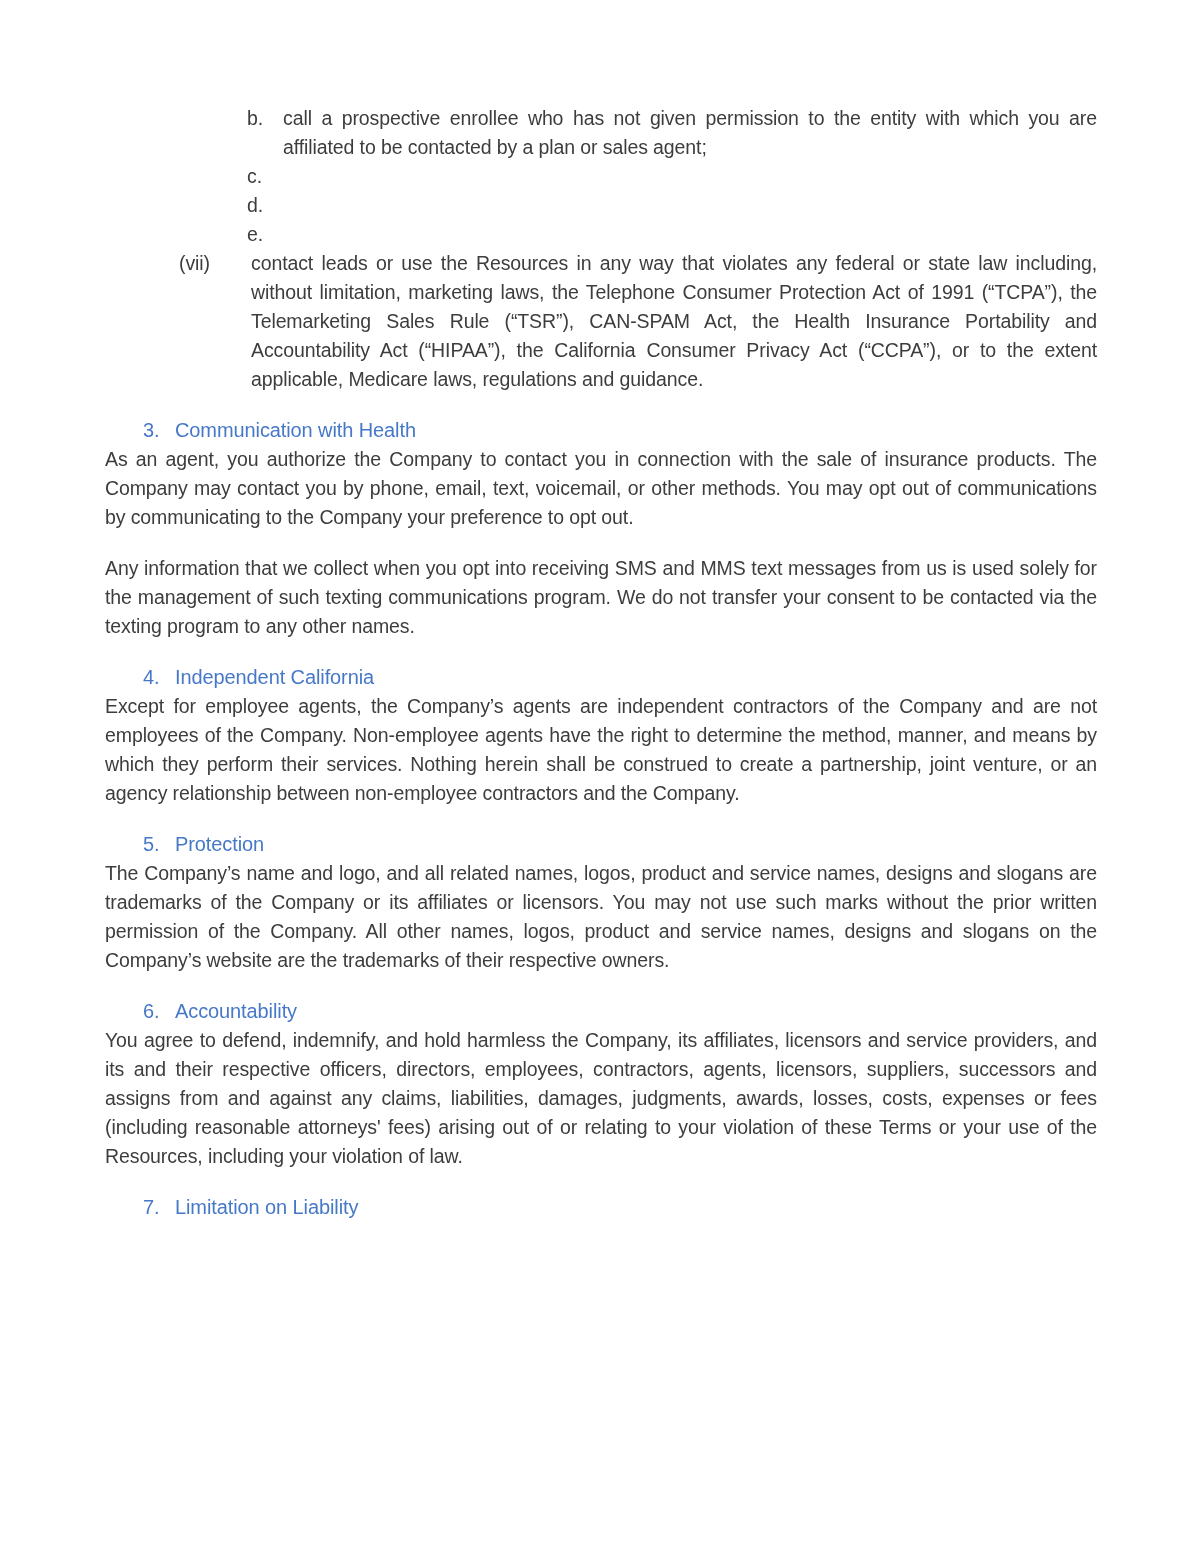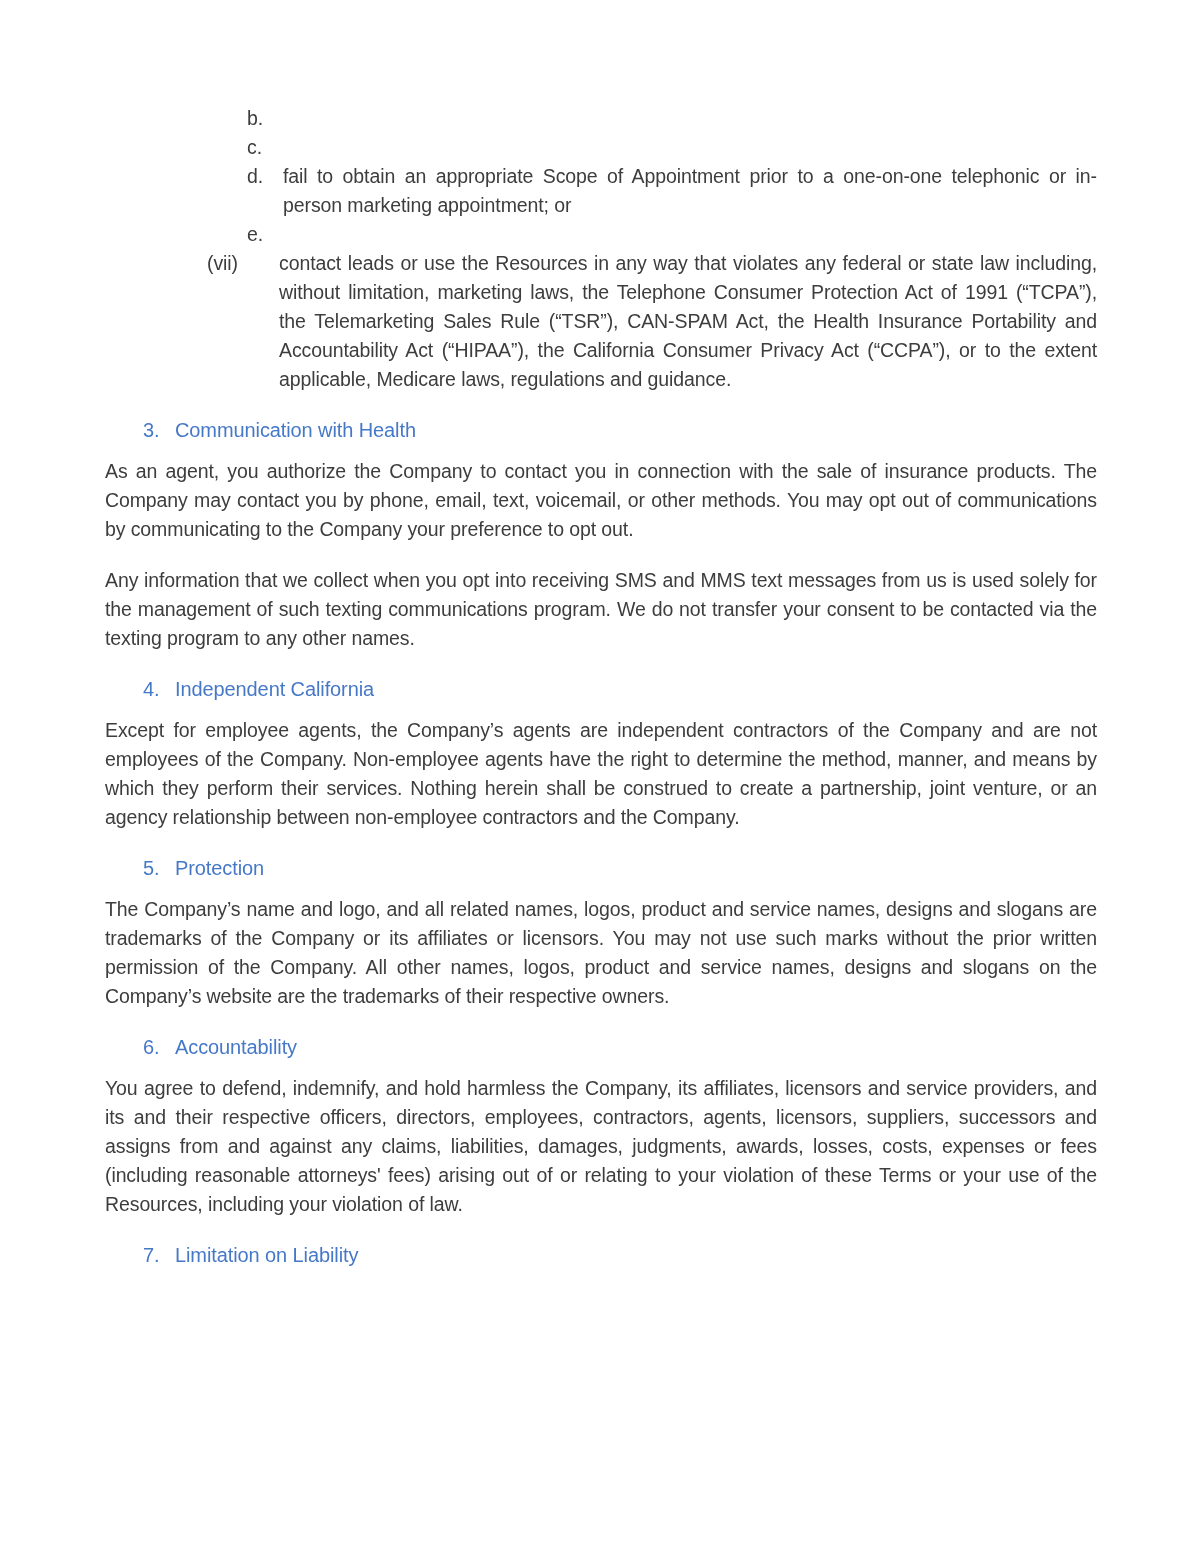--- a/index.html
+++ b/index.html
@@ -27,60 +27,60 @@
     flex: 1;
     text-align: justify;
   }
   .alpha .marker {
     flex: none;
     margin-left: 142px;
     width: 36px;
   }
   .roman .marker {
     flex: none;
-    margin-left: 102px;
+    margin-left: 74px;
     width: 72px;
   }
   .section-heading {
     display: flex;
     margin: 0;
     font-size: 20px;
     font-weight: normal;
     line-height: 29px;
     color: #4678c8;
   }
   .section-heading .h-num {
     flex: none;
     margin-left: 38px;
     width: 32px;
   }
   .para {
-    margin: 12px 0 22px 0;
+    margin: 0 0 22px 0;
     text-align: justify;
   }
   .section { margin: 0; }
 </style>
 </head>
 <body>
 
 <div class="page">
 
   <div class="list-block">
 
     <div class="list-item alpha">
       <span class="marker">b.</span>
+      <div class="li-text">call a prospective enrollee who has not given permission to the entity with which you are affiliated to be contacted by a plan or sales agent;</div>
     </div>
 
     <div class="list-item alpha">
       <span class="marker">c.</span>
     </div>
 
     <div class="list-item alpha">
       <span class="marker">d.</span>
-      <div class="li-text">fail to obtain an appropriate Scope of Appointment prior to a one-on-one telephonic or in-person marketing appointment; or</div>
     </div>
 
     <div class="list-item alpha">
       <span class="marker">e.</span>
     </div>
 
     <div class="list-item roman">
       <span class="marker">(vii)</span>
       <div class="li-text">contact leads or use the Resources in any way that violates any federal or state law including, without limitation, marketing laws, the Telephone Consumer Protection Act of 1991 (“TCPA”), the Telemarketing Sales Rule (“TSR”), CAN-SPAM Act, the Health Insurance Portability and Accountability Act (“HIPAA”), the California Consumer Privacy Act (“CCPA”), or to the extent applicable, Medicare laws, regulations and guidance.</div>
     </div>

